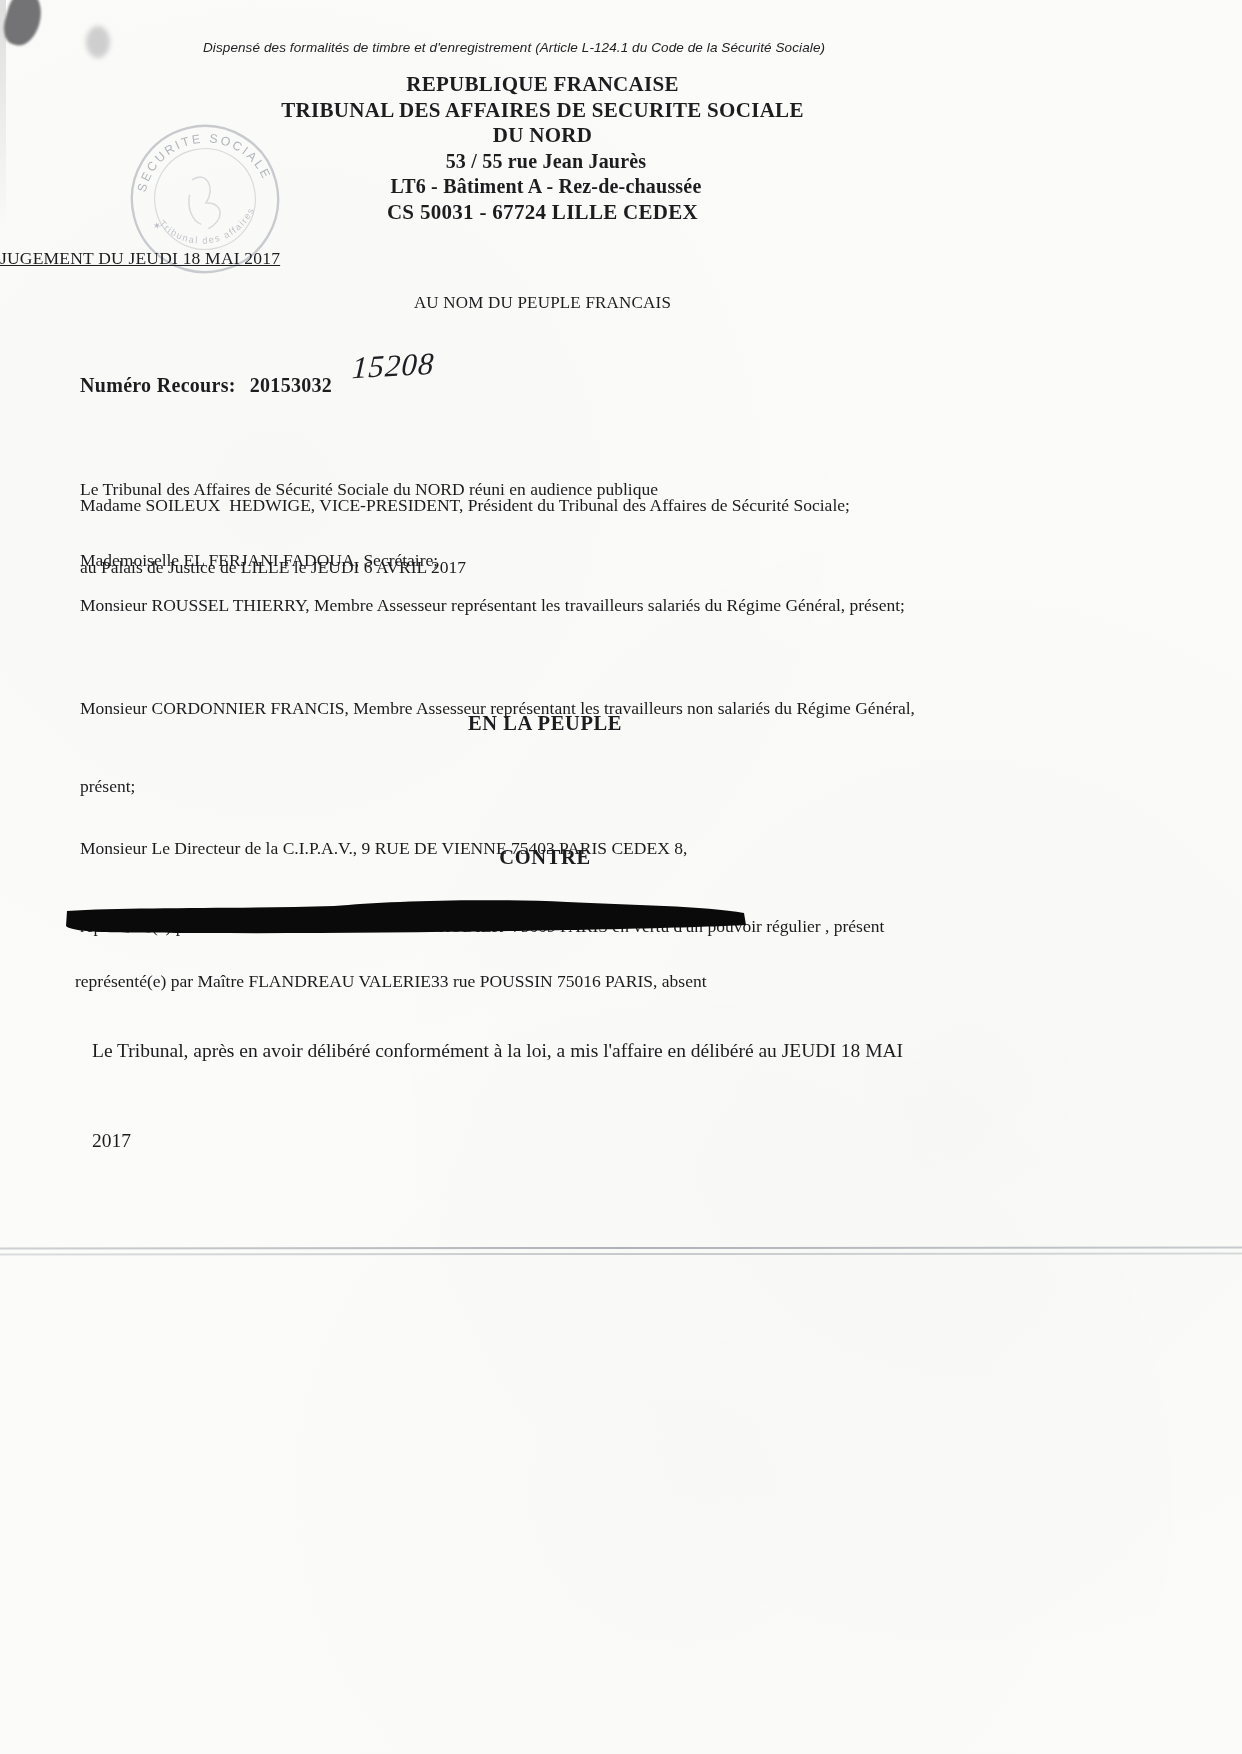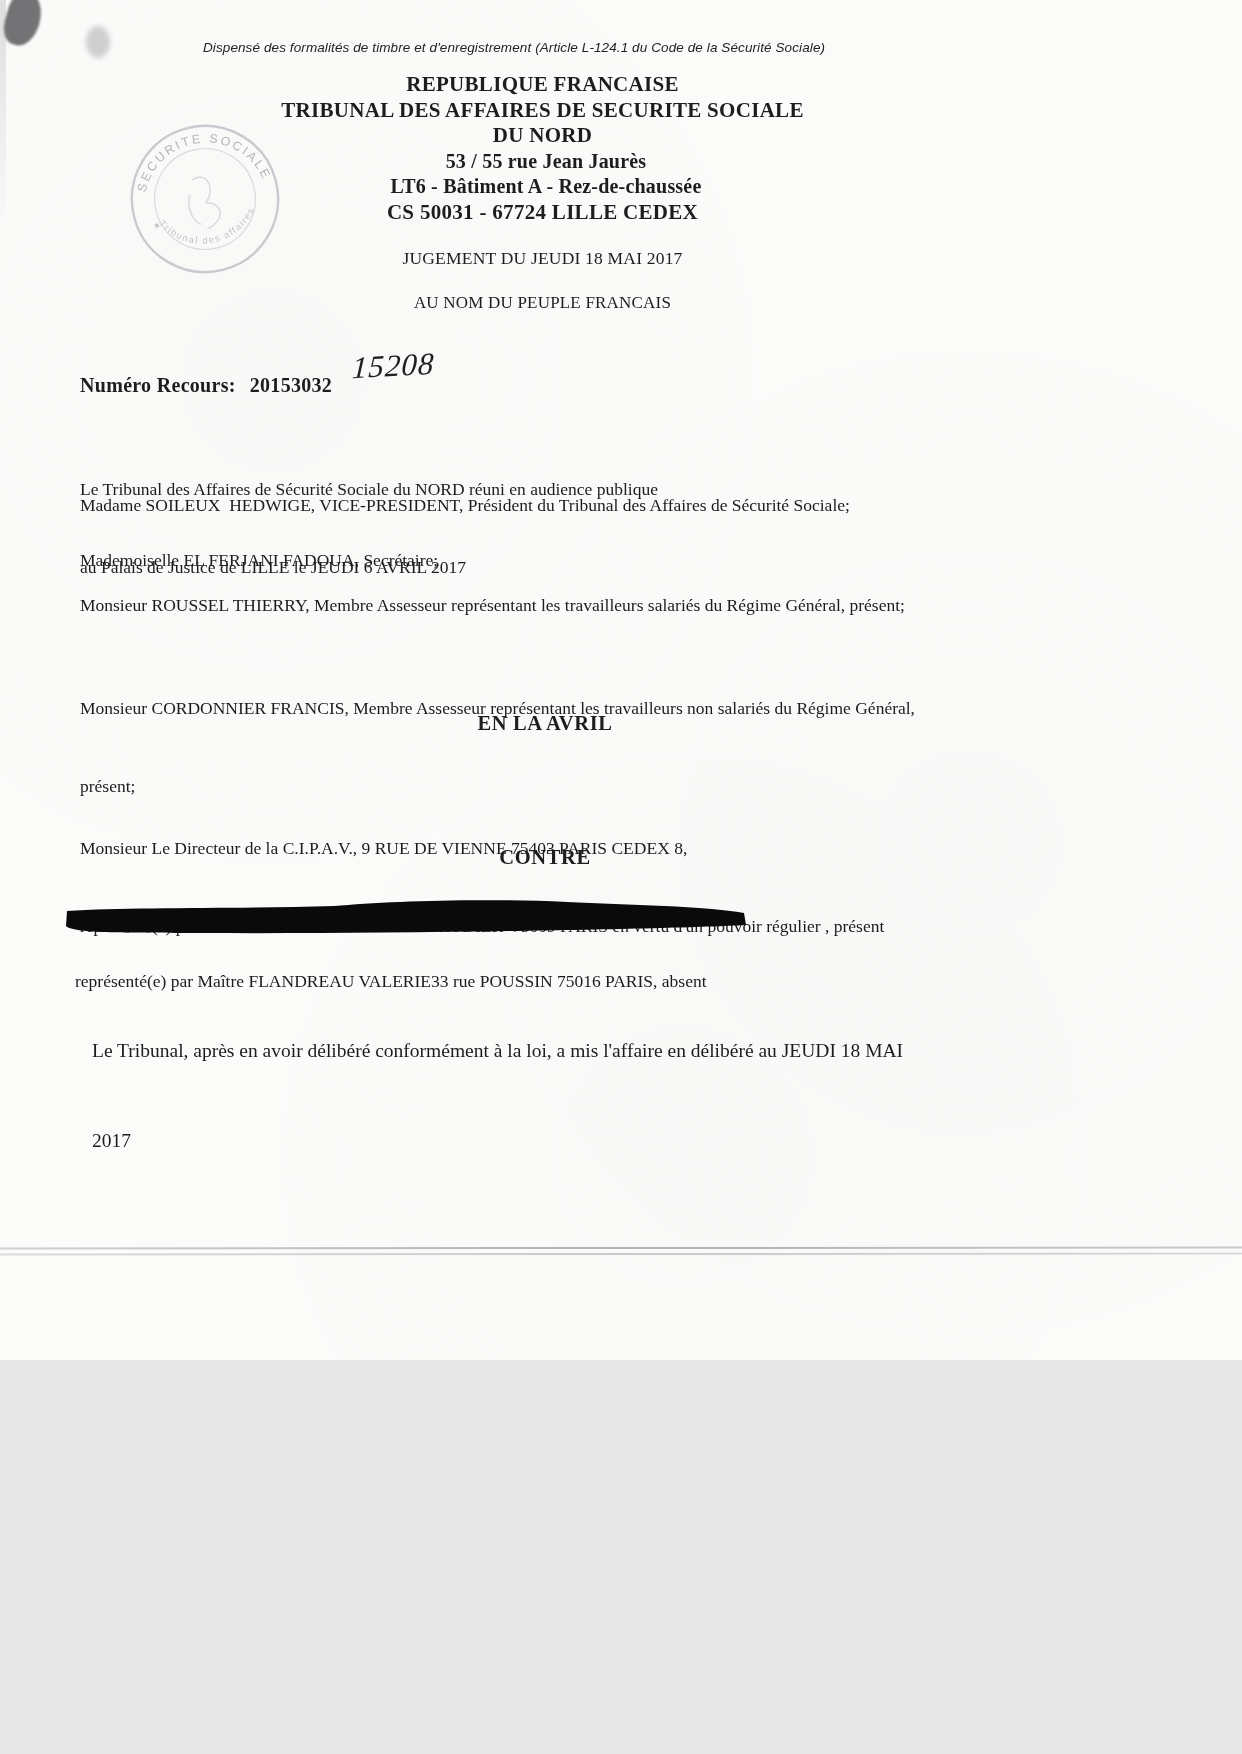--- a/index.html
+++ b/index.html
@@ -1,19 +1,19 @@
 <!DOCTYPE html>
 <html lang="fr"><head>
 <meta charset="utf-8">
 <title>Jugement - Tribunal des Affaires de Sécurité Sociale du Nord</title>
 <style>
   html,body{margin:0;padding:0;background:#e8e8e8;}
   .page{
     position:relative;
-    width:1242px;height:1360px;
+    width:1242px;height:1754px;
     margin:0 auto;
     background:#fbfbfa;
     background-image:
       radial-gradient(circle at 22% 28%, rgba(0,0,0,0.012), transparent 42%),
       radial-gradient(circle at 78% 62%, rgba(0,0,0,0.010), transparent 46%),
       radial-gradient(circle at 55% 85%, rgba(0,0,0,0.008), transparent 40%);
     font-family:"Liberation Serif","DejaVu Serif",serif;
     color:#1d1d20;
     overflow:hidden;
   }
@@ -21,21 +21,21 @@
   .notice{
     left:203px;top:40px;
     font-family:"Liberation Sans","DejaVu Sans",sans-serif;
     font-style:italic;font-size:13.5px;letter-spacing:.1px;
     color:#232326;
   }
   .header-block{left:0;top:72px;width:1085px;text-align:center;}
   .header-block div{font-weight:bold;line-height:25.6px;}
   .hl-lg{font-size:21px;letter-spacing:.3px;}
   .hl-md{font-size:20px;letter-spacing:.2px;padding-left:7px;}
-  .judgment{left:0;top:248px;width:1085px;text-align:center;font-size:17.5px;letter-spacing:.2px;}
+  .judgment{left:0;top:248px;width:1085px;text-align:left;font-size:17.5px;letter-spacing:.2px;text-decoration:underline;}
   .people{left:0;top:293px;width:1085px;text-align:center;font-size:17px;letter-spacing:.2px;}
   .recours{left:80px;top:374px;font-size:20px;font-weight:bold;letter-spacing:.3px;}
   .recours .num{margin-left:14px;}
   .handwritten{
     left:352px;top:348px;
     font-size:31px;font-style:italic;
     transform:rotate(-3deg) skewX(-6deg);
     color:#202024;letter-spacing:1px;
   }
   .para{
@@ -138,21 +138,21 @@
 
   <div class="abs para p2">Madame SOILEUX  HEDWIGE, VICE-PRESIDENT, Président du Tribunal des Affaires de Sécurité Sociale;</div>
   <div class="abs para p3">Mademoiselle EL FERJANI FADOUA, Secrétaire;</div>
   <div class="abs para p4">Monsieur ROUSSEL THIERRY, Membre Assesseur représentant les travailleurs salariés du Régime Général, présent;</div>
 
   <div class="abs para p5">
     <div>Monsieur CORDONNIER FRANCIS, Membre Assesseur représentant les travailleurs non salariés du Régime Général,</div>
     <div>présent;</div>
   </div>
 
-  <div class="abs section-head sec1">EN LA AVRIL</div>
+  <div class="abs section-head sec1">EN LA PEUPLE</div>
 
   <div class="abs para p6">
     <div>Monsieur Le Directeur de la C.I.P.A.V., 9 RUE DE VIENNE 75403 PARIS CEDEX 8,</div>
     <div>représenté(e) par Maître YAHMI KAMEL70 RUE RODIER  75009 PARIS en vertu d'un pouvoir régulier , présent</div>
   </div>
 
   <div class="abs section-head sec2">CONTRE</div>
 
   <svg class="abs redaction" viewBox="0 0 686 40" preserveAspectRatio="none">
     <path d="M 5 15

